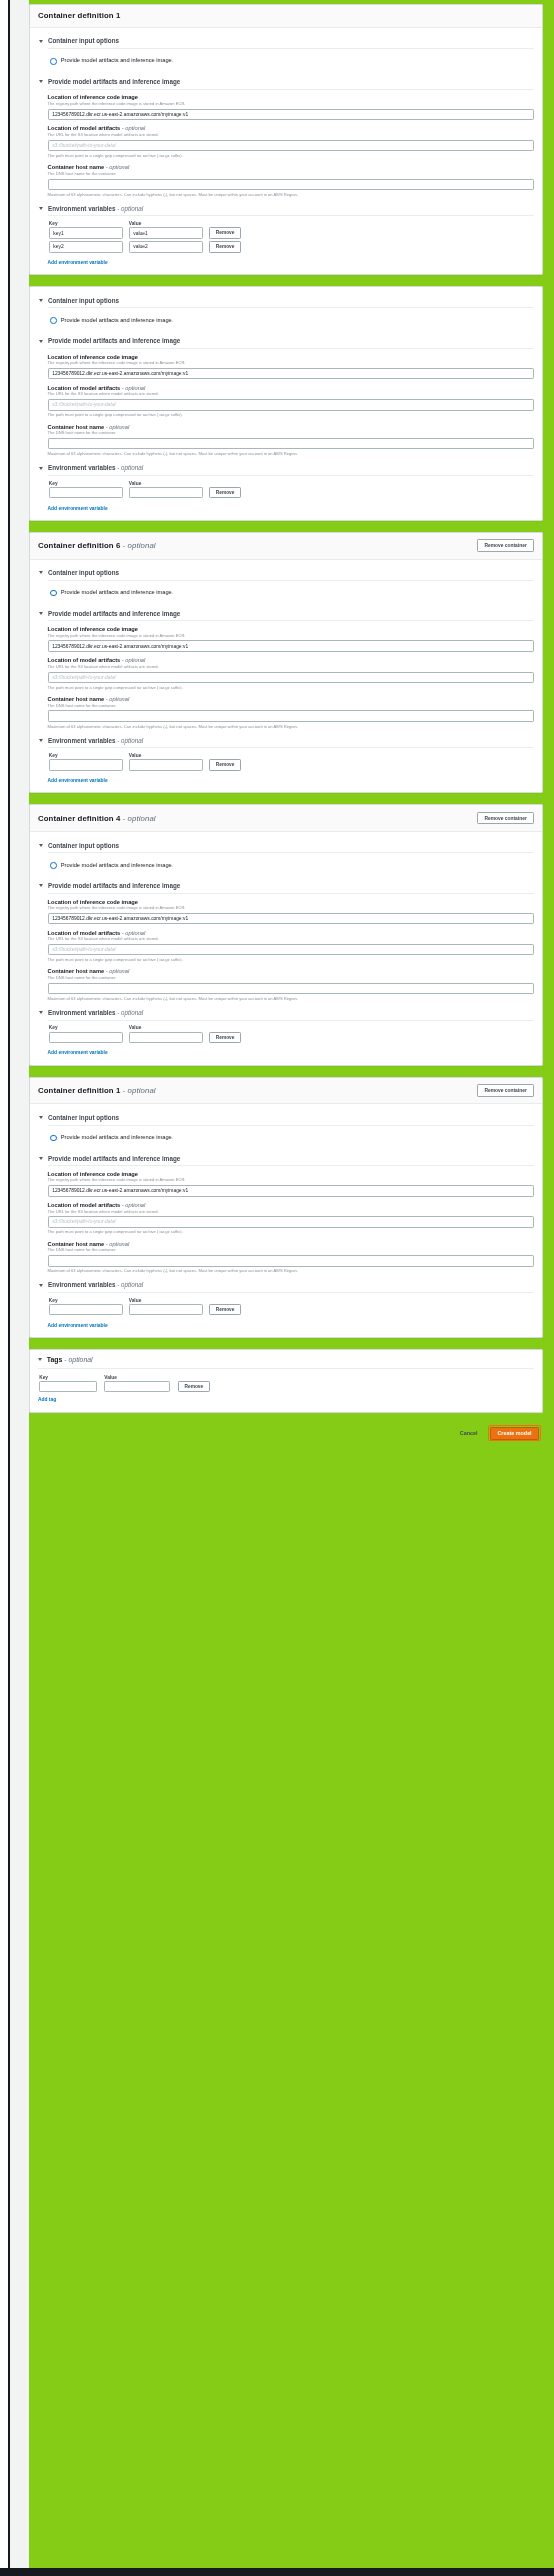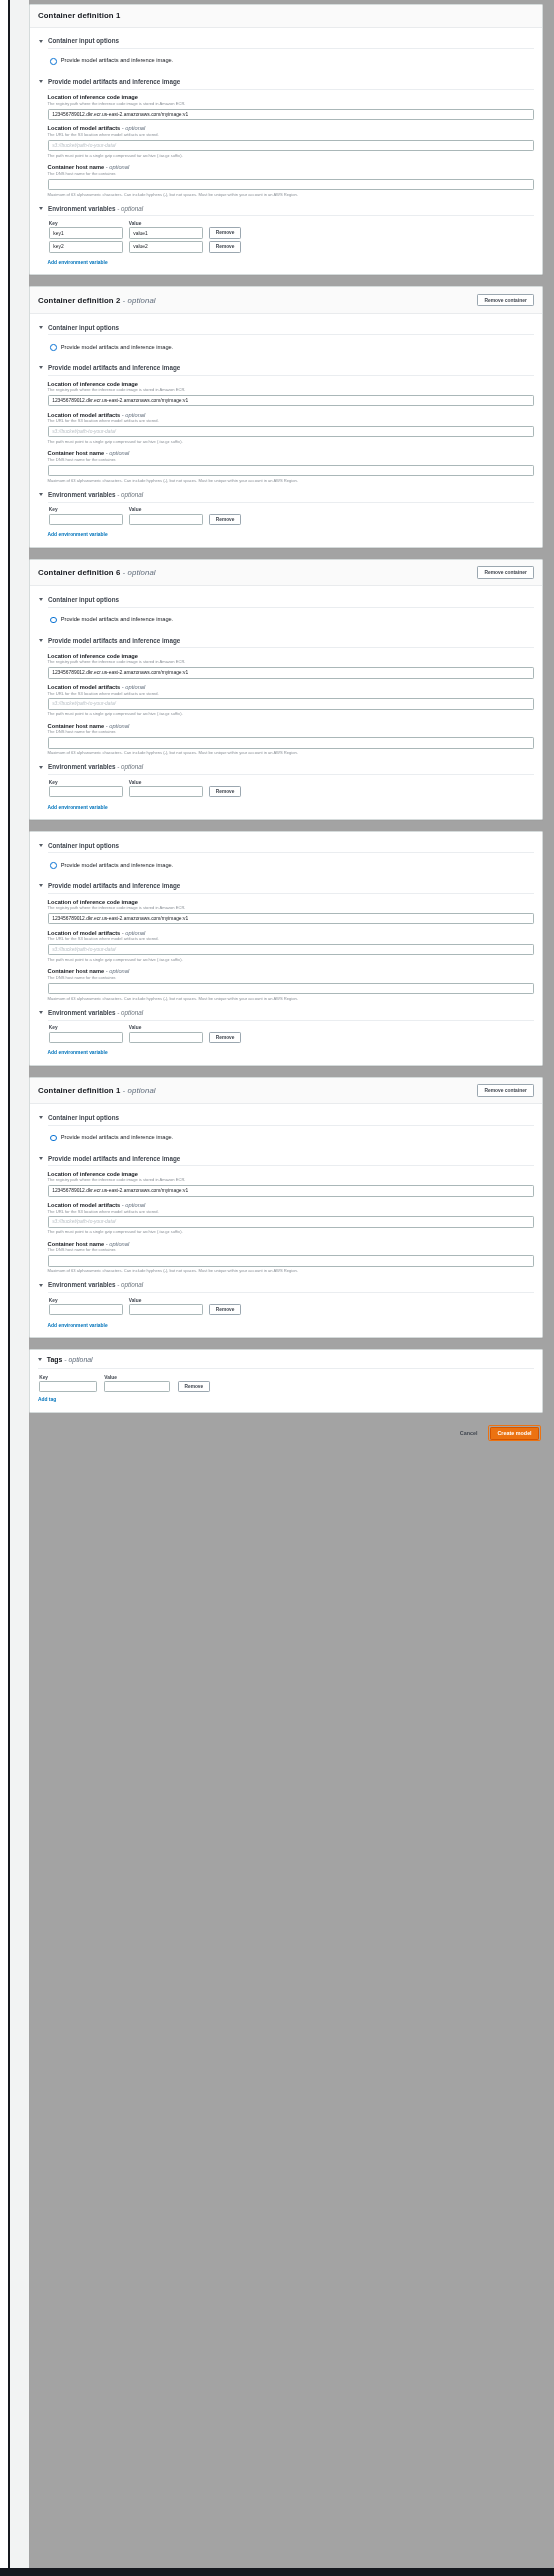--- a/index.html
+++ b/index.html
@@ -16,21 +16,21 @@
     min-height:2576px;
     background:#ffffff;
     position:relative;
     display:flex;
   }
   
   .rail-dark { width:9.6px; background:#ffffff; border-right:1.8px solid #16191f; }
   .rail-light { width:19px; background:#f2f3f3; }
   .content {
     flex:1;
-    background:#a3a3a3;
+    background:#84cc16;
     padding:3.6px 10.8px 0 0;
   }
   
   .card {
     background:#ffffff;
     border:0.6px solid #d5dbdb;
     border-radius:1.2px;
     margin-bottom:10.8px;
     box-shadow:0 0.6px 0.6px rgba(0,0,0,0.05);
   }
@@ -315,24 +315,20 @@
                   </div><div class="kv-row">
                     <input class="txt" type="text" value="key2" style="">
                     <input class="txt" type="text" value="value2" style="">
                     <button class="btn-remove">Remove</button>
                   </div><a class="link-add">Add environment variable</a></div>
               </div>
             </div>
           </div>
         </div>
         <div class="card">
-          <div class="card-header">
-            <div class="card-title"><span>Container definition 2</span> <span class="opt">- optional</span></div>
-            <button class="btn-remove-container">Remove container</button>
-          </div>
           <div class="card-body">
             <div class="exp">
               <div class="exp-head">
                 <span class="caret"></span>
                 <span class="exp-label"><span>Container input options</span></span>
               </div>
               <div class="exp-rule"></div>
               <div class="exp-body">
                 <div>
                   <div class="radio-row">
@@ -451,20 +447,24 @@
                   </div><div class="kv-row">
                     <input class="txt" type="text" value="" style="">
                     <input class="txt" type="text" value="" style="">
                     <button class="btn-remove">Remove</button>
                   </div><a class="link-add">Add environment variable</a></div>
               </div>
             </div>
           </div>
         </div>
         <div class="card">
+          <div class="card-header">
+            <div class="card-title"><span>Container definition 4</span> <span class="opt">- optional</span></div>
+            <button class="btn-remove-container">Remove container</button>
+          </div>
           <div class="card-body">
             <div class="exp">
               <div class="exp-head">
                 <span class="caret"></span>
                 <span class="exp-label"><span>Container input options</span></span>
               </div>
               <div class="exp-rule"></div>
               <div class="exp-body">
                 <div>
                   <div class="radio-row">

